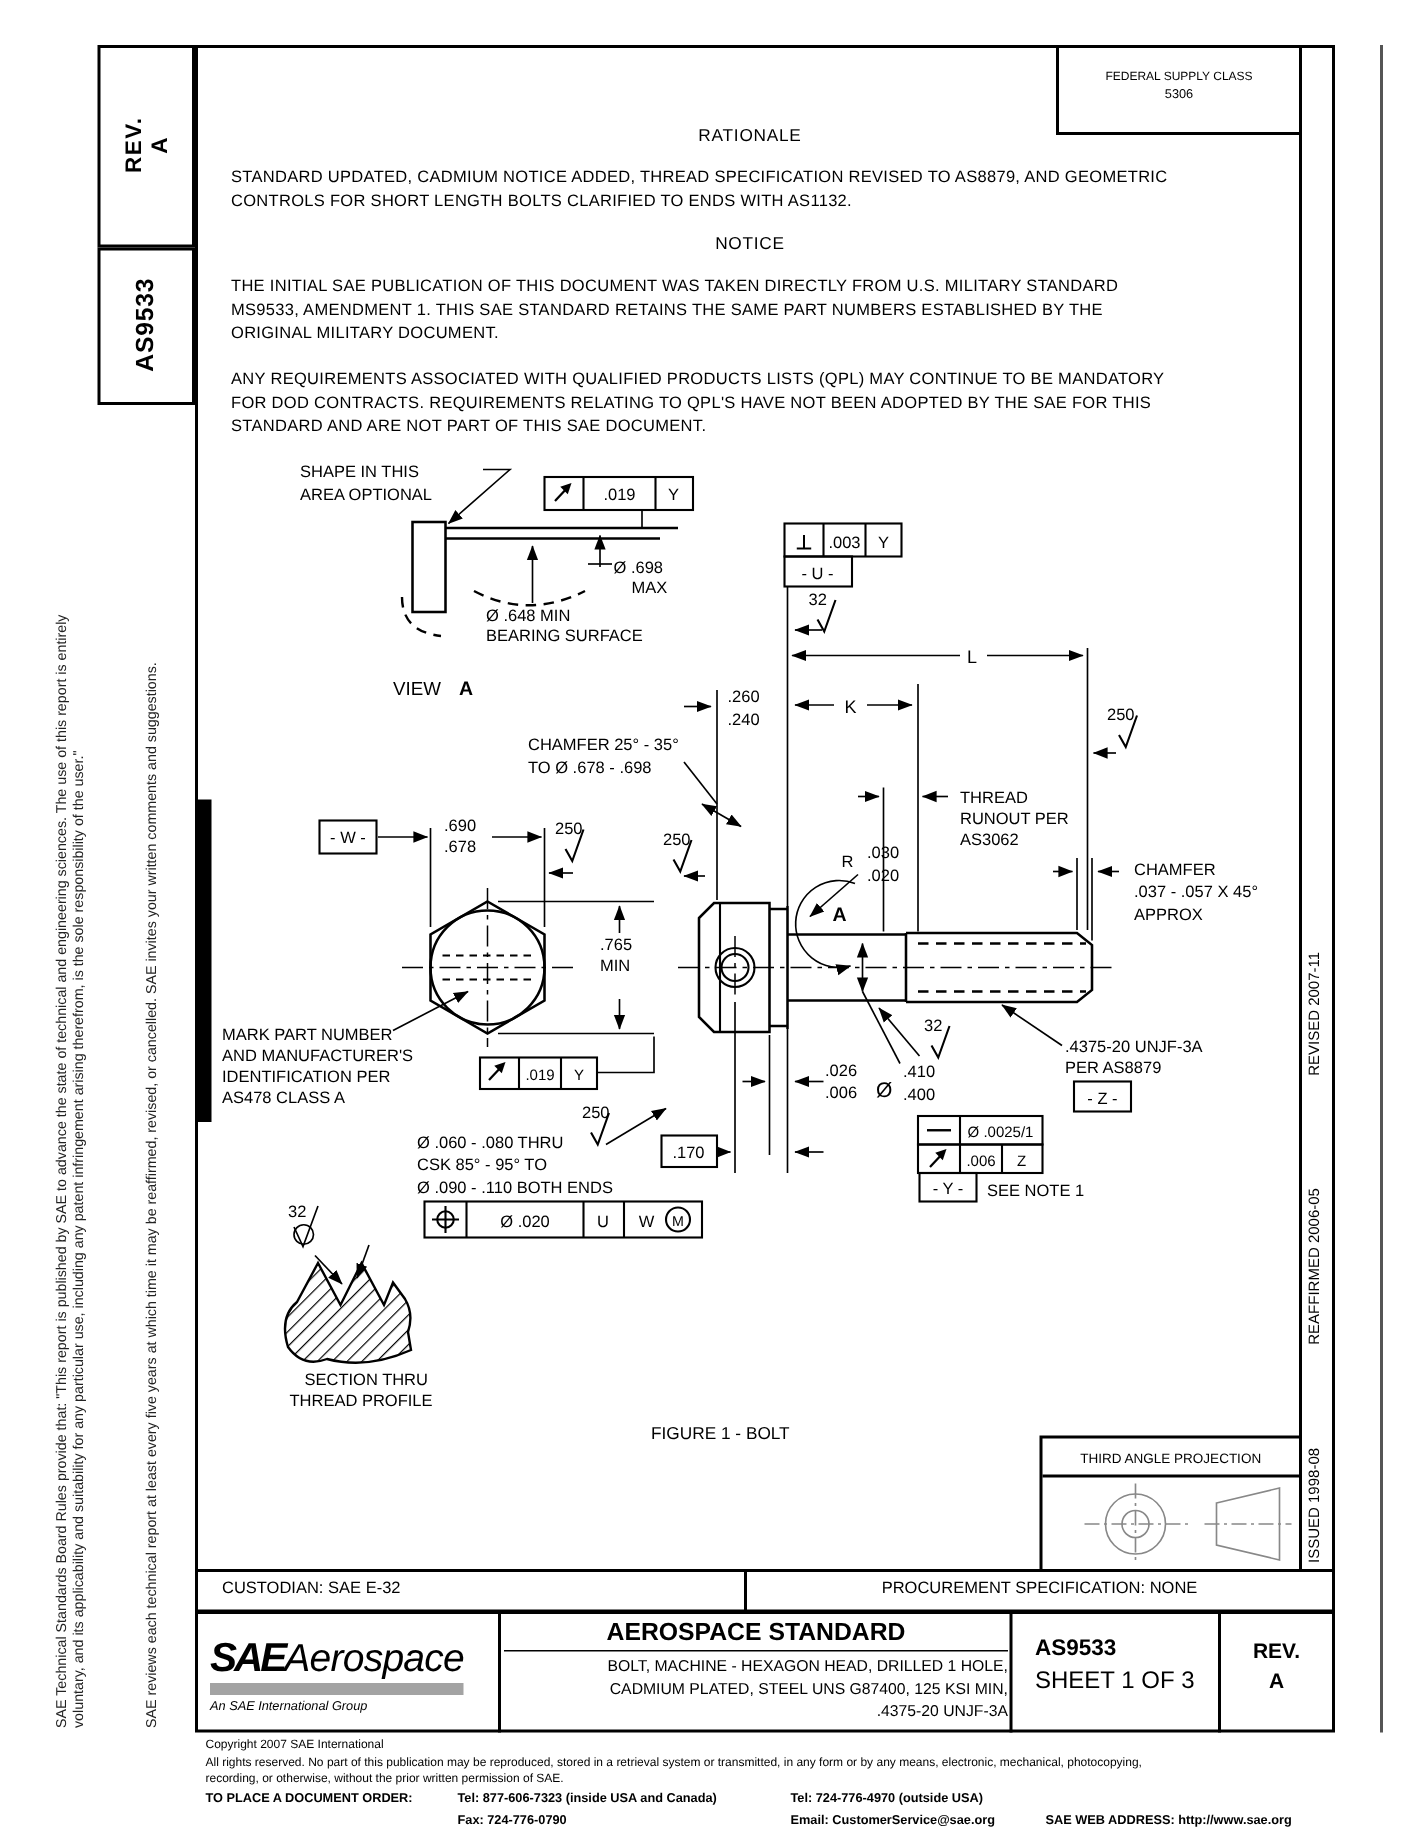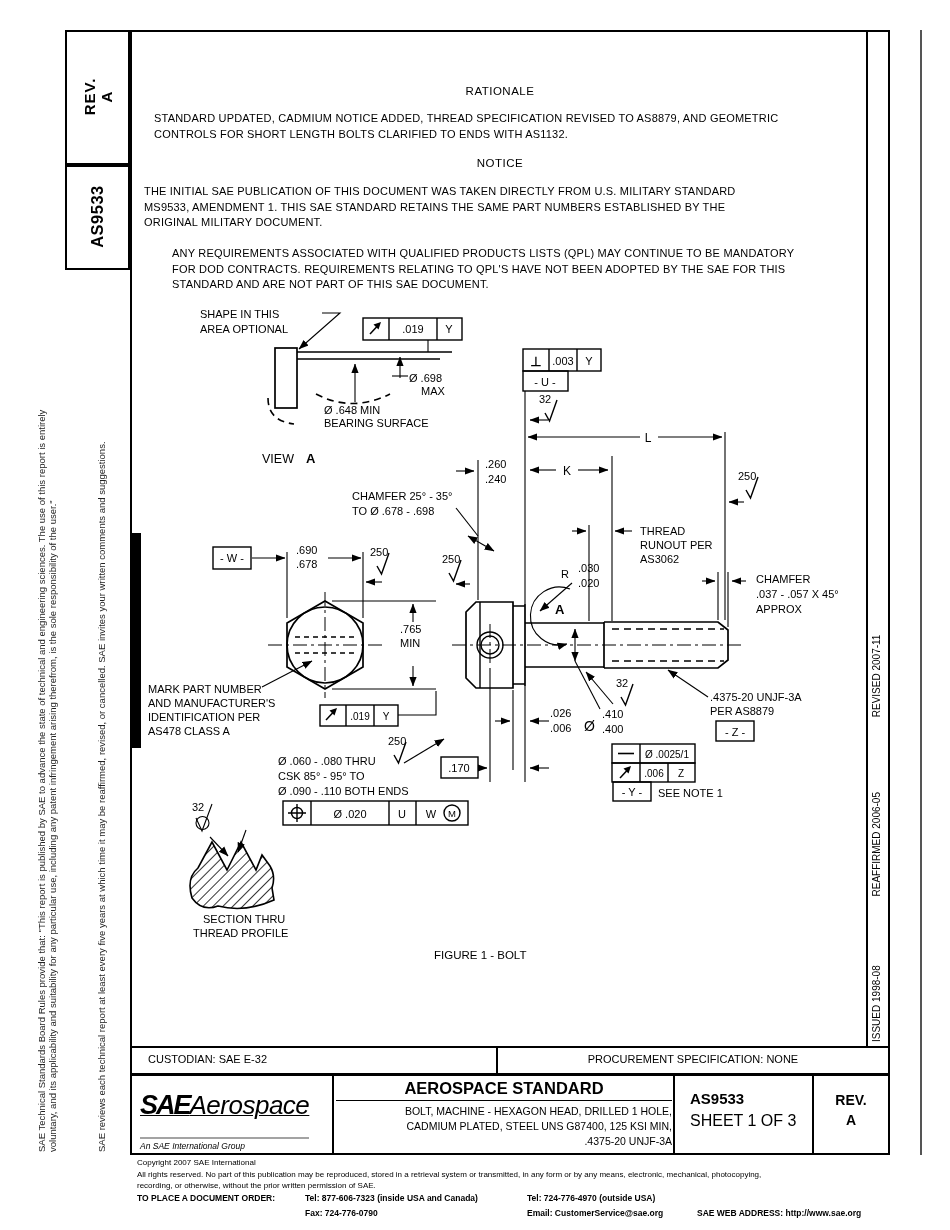--- a/index.html
+++ b/index.html
@@ -55,29 +55,33 @@
   <div class="abs" style="left:866px; top:30px; width:2px; height:1018px; background:#000;"></div>
 
   <div class="abs" style="left:920px; top:30px; width:1.5px; height:1125px; background:#555;"></div>
 
   <div class="abs vrot" style="left:871px; top:1042px; font-size:10px;">
     <span style="margin-right:66px;">ISSUED 1998-08</span>
     <span style="margin-right:72px;">REAFFIRMED 2006-05</span>
     <span>REVISED 2007-11</span>
   </div>
 
+  <div class="abs bx ctr" style="left:704px; top:30px; width:164px; height:60px; padding-top:14px;">
+    <div style="font-size:8px;">FEDERAL SUPPLY CLASS</div>
+    <div style="font-size:8.5px; margin-top:2px;">5306</div>
+  </div>
 
   <div class="abs ctr ptitle" style="left:140px; top:85px; width:720px;">RATIONALE</div>
   <div class="abs para" style="left:154px; top:111px; width:730px;">STANDARD UPDATED, CADMIUM NOTICE ADDED, THREAD SPECIFICATION REVISED TO AS8879, AND GEOMETRIC
 CONTROLS FOR SHORT LENGTH BOLTS CLARIFIED TO ENDS WITH AS1132.</div>
   <div class="abs ctr ptitle" style="left:140px; top:157px; width:720px;">NOTICE</div>
-  <div class="abs para" style="left:144px; top:184px; width:730px;">THE INITIAL SAE PUBLICATION OF THIS DOCUMENT WAS TAKEN DIRECTLY FROM U.S. MILITARY STANDARD
+  <div class="abs para" style="left:154px; top:184px; width:730px;">THE INITIAL SAE PUBLICATION OF THIS DOCUMENT WAS TAKEN DIRECTLY FROM U.S. MILITARY STANDARD
 MS9533, AMENDMENT 1. THIS SAE STANDARD RETAINS THE SAME PART NUMBERS ESTABLISHED BY THE
 ORIGINAL MILITARY DOCUMENT.</div>
-  <div class="abs para" style="left:154px; top:246px; width:730px;margin-left:18px;">ANY REQUIREMENTS ASSOCIATED WITH QUALIFIED PRODUCTS LISTS (QPL) MAY CONTINUE TO BE MANDATORY
+  <div class="abs para" style="left:154px; top:246px; width:730px;">ANY REQUIREMENTS ASSOCIATED WITH QUALIFIED PRODUCTS LISTS (QPL) MAY CONTINUE TO BE MANDATORY
 FOR DOD CONTRACTS. REQUIREMENTS RELATING TO QPL'S HAVE NOT BEEN ADOPTED BY THE SAE FOR THIS
 STANDARD AND ARE NOT PART OF THIS SAE DOCUMENT.</div>
 
   <div class="abs" style="left:130px; top:533px; width:11px; height:215px; background:#000;"></div>
 
   <svg class="abs" style="left:130px; top:290px;" width="760" height="680" viewBox="130 290 760 680">
     <defs>
       <marker id="arr" viewBox="0 0 10 10" refX="9.5" refY="5" markerWidth="9" markerHeight="9" orient="auto-start-reverse">
         <path d="M0,1.2 L10,5 L0,8.8 Z" fill="#000"></path>
       </marker>
@@ -340,33 +344,46 @@
       <line x1="246" y1="830" x2="238" y2="852" class="thin" marker-end="url(#arr)"></line>
 
       <path d="M192,898 Q186,878 198,868 L212,842 L227,870 L241,842 L256,870 L262,855 L270,866 Q276,876 272,888 L274,900 Q245,913 218,906 Q202,912 192,898 Z" fill="url(#hatch)" stroke="#000" stroke-width="1.6"></path>
       <text x="203" y="923" class="t11">SECTION THRU</text>
       <text x="193" y="937" class="t11">THREAD PROFILE</text>
     </g>
 
     <text x="434" y="959" style="font-size:11.5px;">FIGURE 1 - BOLT</text>
   </svg>
 
+  <div class="abs" style="left:693px; top:957px; width:175px; height:91px; border:2px solid #000;">
+    <div class="ctr" style="font-size:9px; padding-top:8px; height:26px; border-bottom:2px solid #000;">THIRD ANGLE PROJECTION</div>
+    <svg width="171" height="61" viewBox="0 0 171 61">
+      <g stroke="#888" stroke-width="1.1" fill="none">
+        <circle cx="62" cy="31" r="20"></circle>
+        <circle cx="62" cy="31" r="9"></circle>
+        <line x1="62" y1="4" x2="62" y2="58" stroke-dasharray="10 3 2 3"></line>
+        <line x1="28" y1="31" x2="100" y2="31" stroke-dasharray="10 3 2 3"></line>
+        <path d="M116,17 L158,7 L158,55 L116,45 Z"></path>
+        <line x1="108" y1="31" x2="166" y2="31" stroke-dasharray="10 3 2 3"></line>
+      </g>
+    </svg>
+  </div>
 
   <div class="abs" style="left:130px; top:1046px; width:760px; height:2px; background:#000;"></div>
   <div class="abs" style="left:496px; top:1046px; width:2px; height:29px; background:#000;"></div>
   <div class="abs" style="left:148px; top:1053px; font-size:11px;">CUSTODIAN: SAE E-32</div>
   <div class="abs ctr" style="left:498px; top:1053px; width:390px; font-size:11px;">PROCUREMENT SPECIFICATION: NONE</div>
   <div class="abs" style="left:130px; top:1073px; width:760px; height:2.5px; background:#000;"></div>
 
   <div class="abs" style="left:332px; top:1075px; width:2px; height:80px; background:#000;"></div>
   <div class="abs" style="left:673px; top:1075px; width:2px; height:80px; background:#000;"></div>
   <div class="abs" style="left:812px; top:1075px; width:2px; height:80px; background:#000;"></div>
 
   <div class="abs" style="left:140px; top:1090px;">
-    <div style="border-bottom:2px solid #a3a3a3; padding-bottom:16px;text-decoration:underline;">
+    <div style="border-bottom:8px solid #a3a3a3; padding-bottom:1px;">
       <span style="font-size:27px; font-weight:bold; font-style:italic; letter-spacing:-2px;">SAE</span><span style="font-size:26px; font-style:italic; letter-spacing:-0.5px;">Aerospace</span>
     </div>
     <div style="font-size:8.5px; font-style:italic; margin-top:2px;">An SAE International Group</div>
   </div>
 
   <div class="abs ctr" style="left:336px; top:1079px; width:336px; font-size:16.5px; font-weight:bold; border-bottom:1.5px solid #000; padding-bottom:2px;">AEROSPACE STANDARD</div>
   <div class="abs ctr" style="left:336px; top:1104px; width:336px; font-size:10.5px; line-height:15px; white-space:pre-line;text-align:right;">BOLT, MACHINE - HEXAGON HEAD, DRILLED 1 HOLE,
 CADMIUM PLATED, STEEL UNS G87400, 125 KSI MIN,
 .4375-20 UNJF-3A</div>
 

